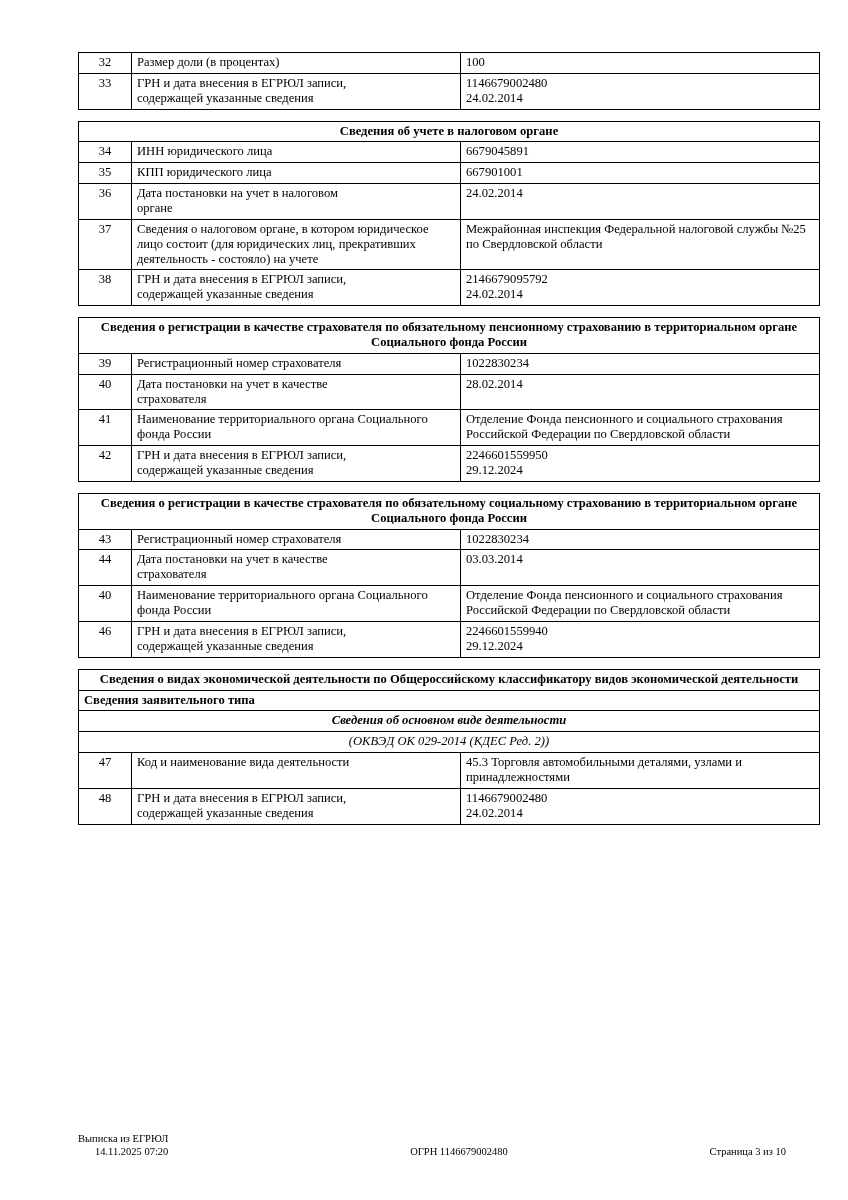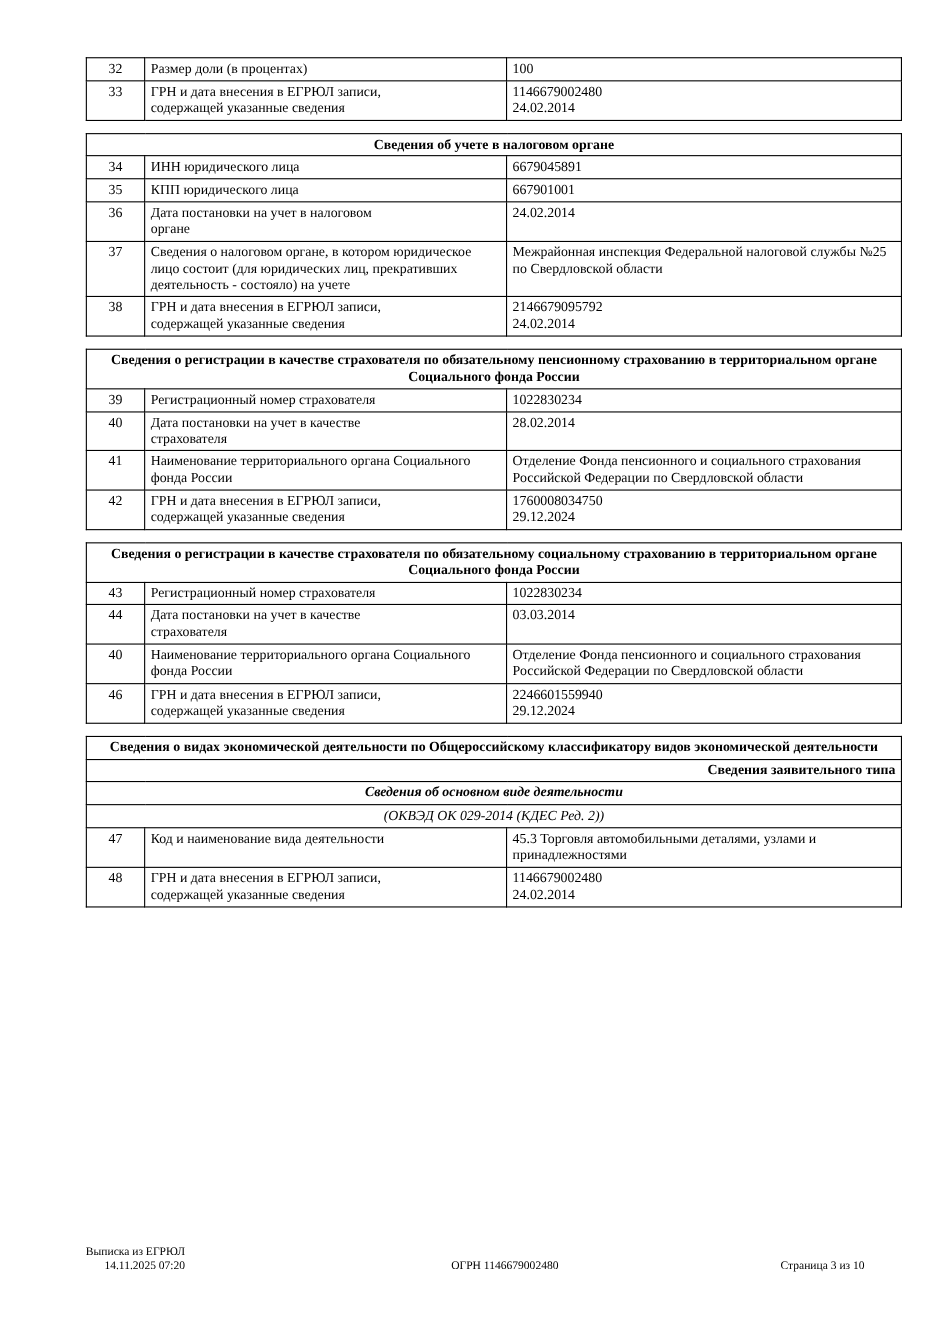--- a/index.html
+++ b/index.html
@@ -49,21 +49,21 @@
     border: none;
     height: 11px;
     padding: 0;
   }
   td.section {
     text-align: center;
     font-weight: bold;
     padding: 3px 10px 4px 10px;
   }
   td.sub {
-    text-align: right;
+    text-align: left;
     font-weight: bold;
     padding: 3px 10px 4px 10px;
   }
   td.sub-italic {
     text-align: center;
     font-weight: bold;
     font-style: italic;
     padding: 3px 10px 4px 10px;
   }
   td.sub-italic-plain {
@@ -155,21 +155,21 @@
           <td class="value"><span>28.02.2014</span></td>
         </tr>
         <tr>
           <td class="num">41</td>
           <td class="name"><span>Наименование территориального органа Социального фонда России</span></td>
           <td class="value"><span>Отделение Фонда пенсионного и социального страхования Российской Федерации по Свердловской области</span></td>
         </tr>
         <tr>
           <td class="num">42</td>
           <td class="name"><span>ГРН и дата внесения в ЕГРЮЛ записи,</span><span class="line2">содержащей указанные сведения</span></td>
-          <td class="value"><span>1760008034750</span><span class="line2">29.12.2024</span></td>
+          <td class="value"><span>2246601559950</span><span class="line2">29.12.2024</span></td>
         </tr>
         <tr class="spacer">
           <td colspan="3"></td>
         </tr>
         <tr>
           <td colspan="3" class="section">Сведения о регистрации в качестве страхователя по обязательному социальному страхованию в территориальном органе Социального фонда России</td>
         </tr>
         <tr>
           <td class="num">43</td>
           <td class="name"><span>Регистрационный номер страхователя</span></td>

